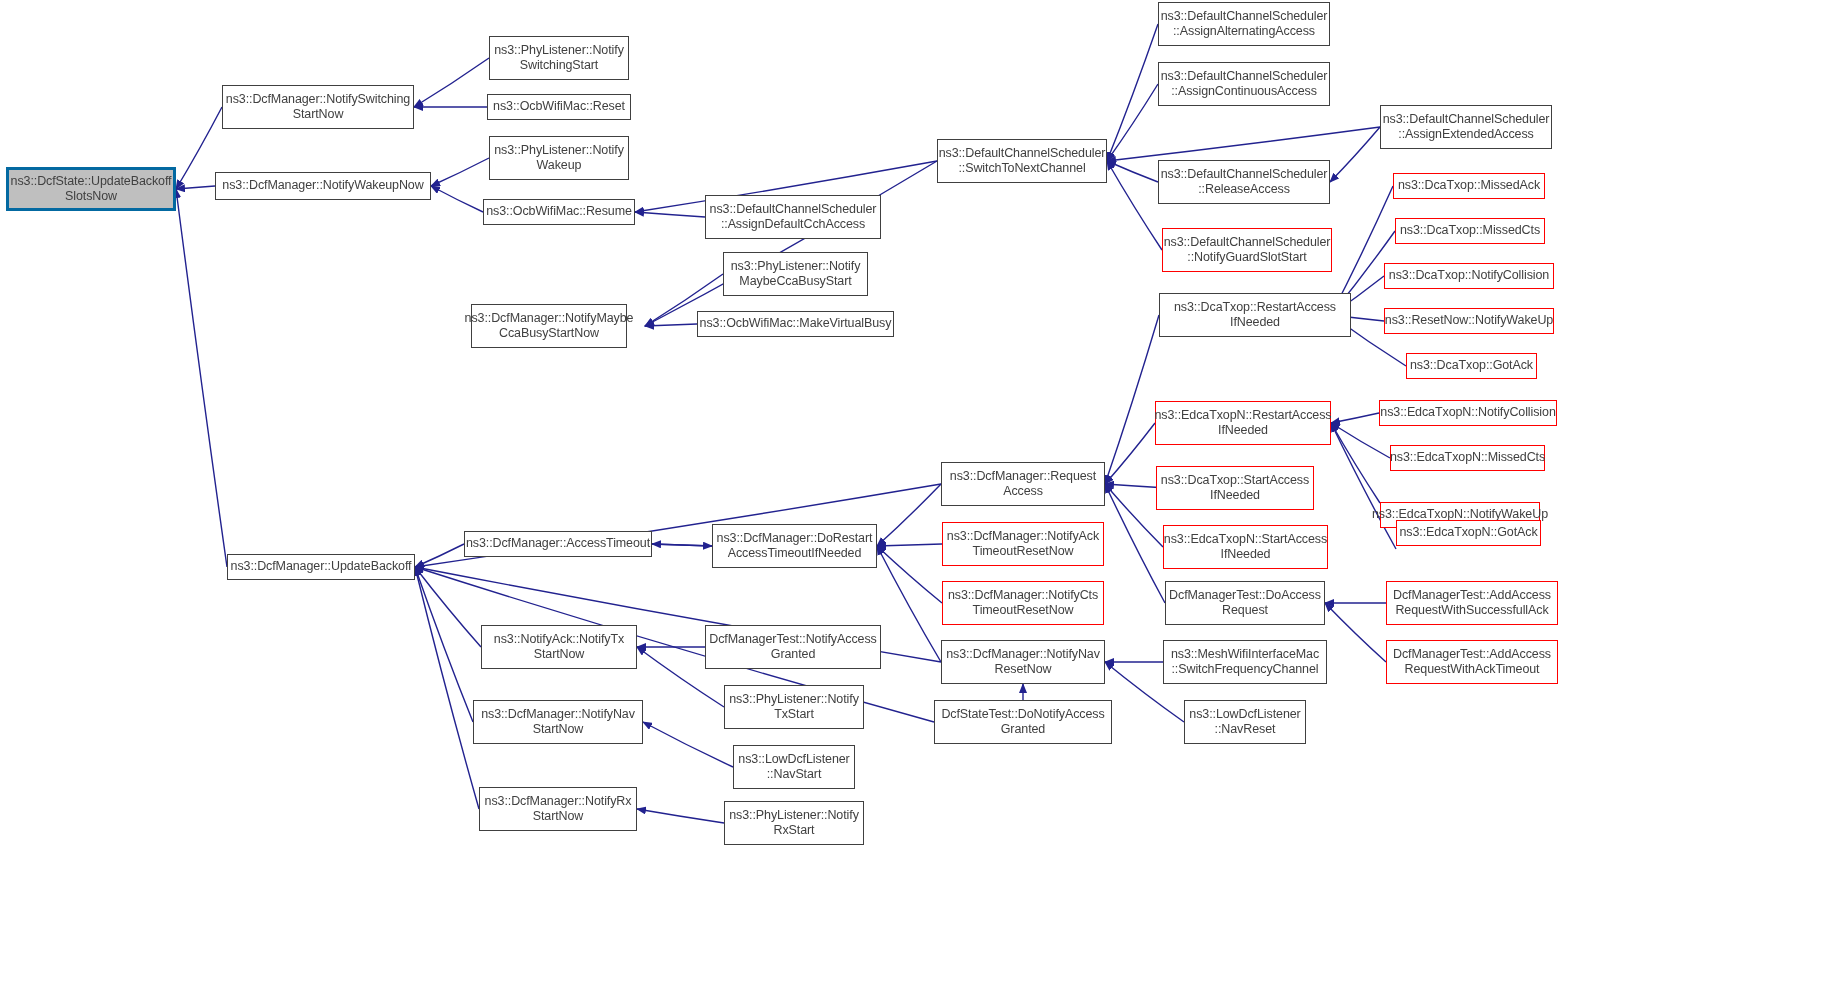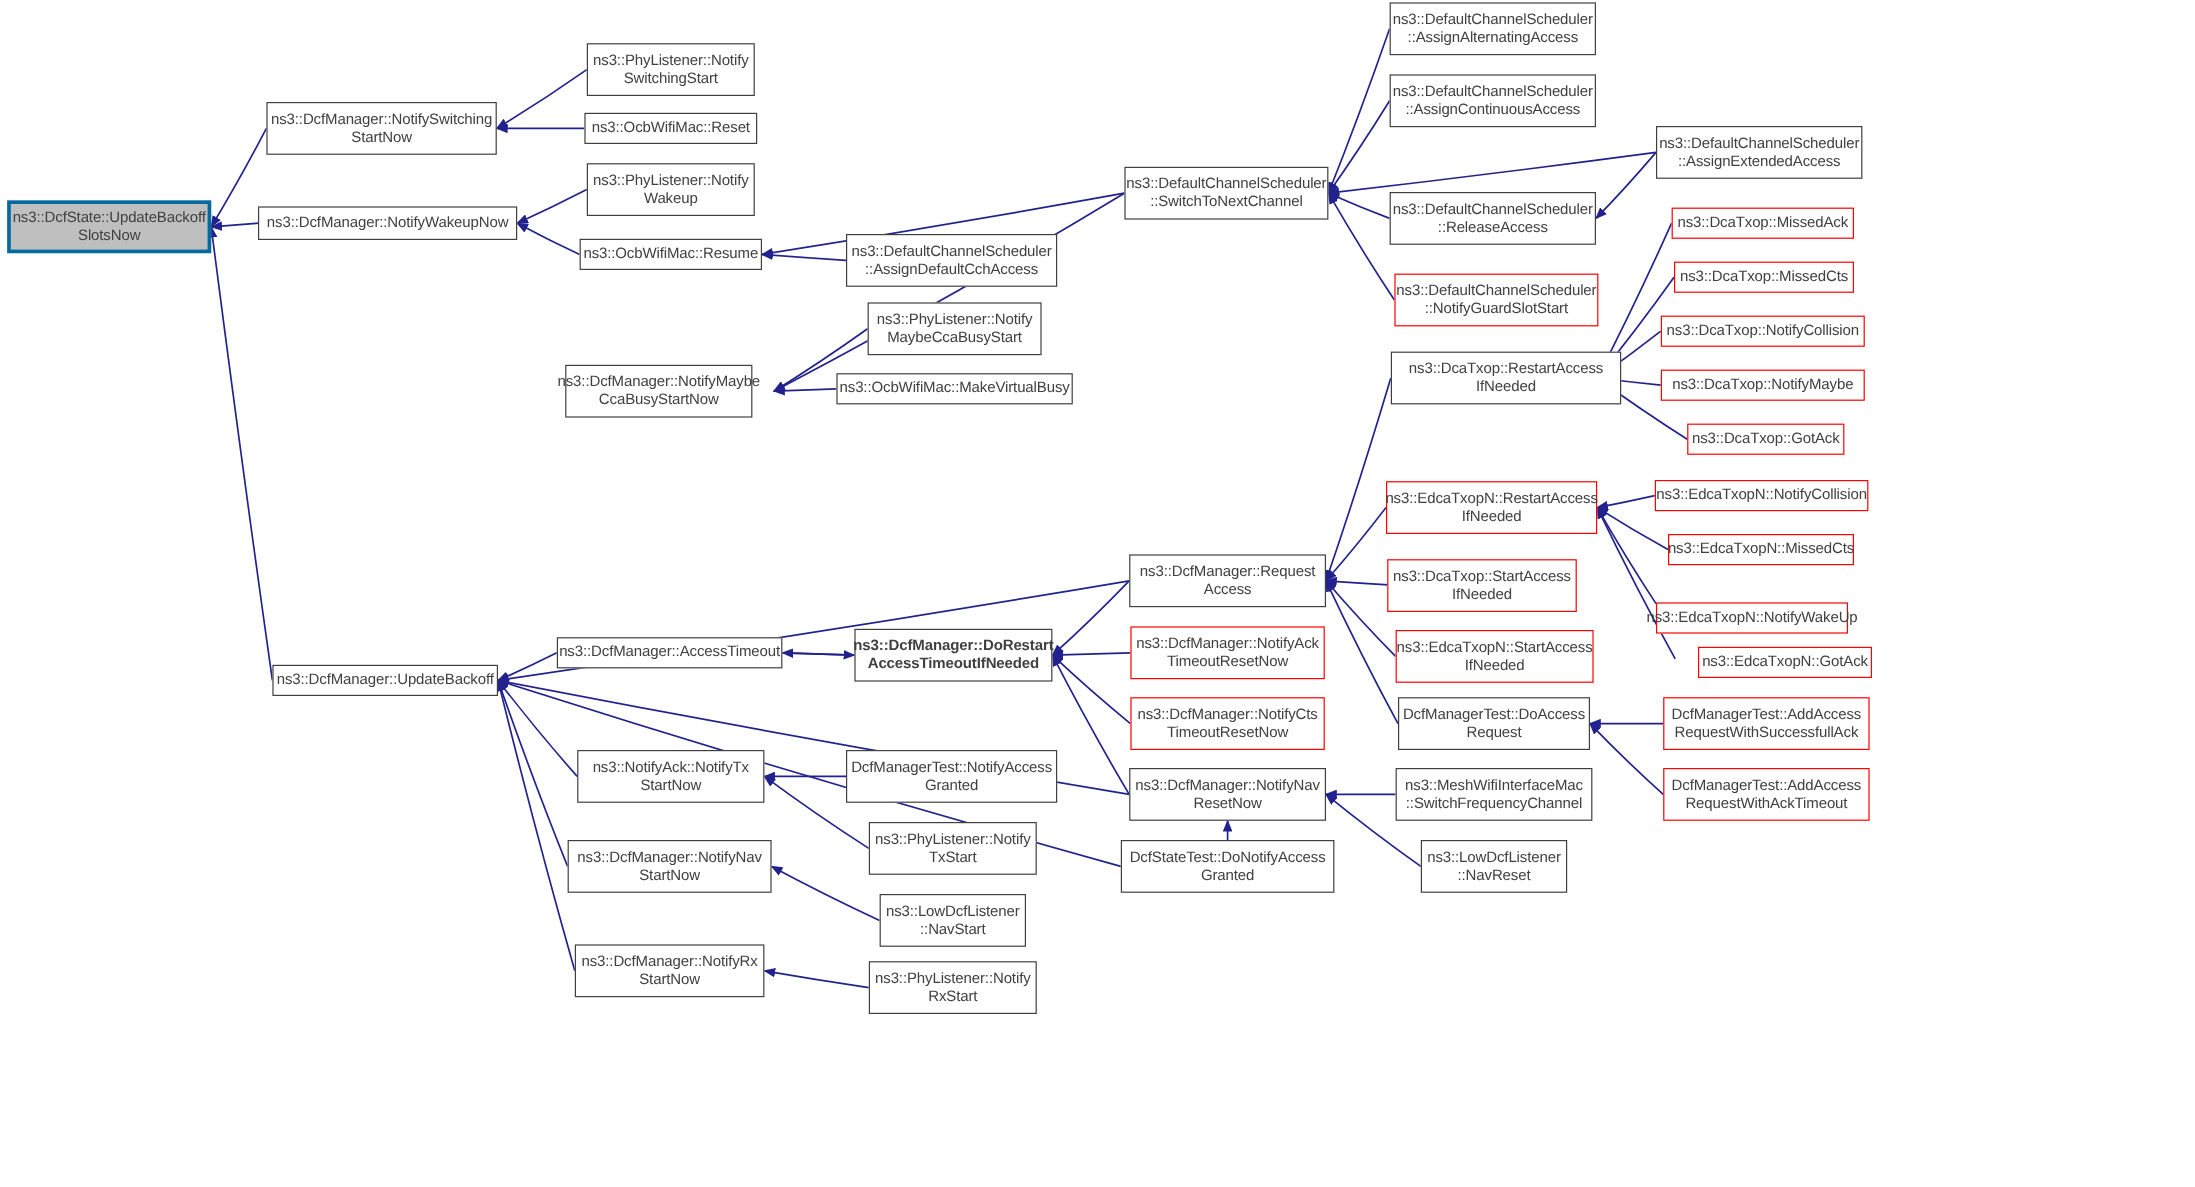--- a/index.html
+++ b/index.html
@@ -126,30 +126,30 @@
 ::AssignContinuousAccess</div>
       <div class="node" style="left: 1158px; top: 160px; width: 172px; height: 44px;">ns3::DefaultChannelScheduler
 ::ReleaseAccess</div>
       <div class="node red" style="left: 1162px; top: 228px; width: 170px; height: 44px;">ns3::DefaultChannelScheduler
 ::NotifyGuardSlotStart</div>
       <div class="node" style="left: 1380px; top: 105px; width: 172px; height: 44px;">ns3::DefaultChannelScheduler
 ::AssignExtendedAccess</div>
       <div class="node red" style="left: 1393px; top: 173px; width: 152px; height: 26px;">ns3::DcaTxop::MissedAck</div>
       <div class="node red" style="left: 1395px; top: 218px; width: 150px; height: 26px;">ns3::DcaTxop::MissedCts</div>
       <div class="node red" style="left: 1384px; top: 263px; width: 170px; height: 26px;">ns3::DcaTxop::NotifyCollision</div>
-      <div class="node red" style="left: 1384px; top: 308px; width: 170px; height: 26px;">ns3::DcaTxop::NotifyMaybe</div>
+      <div class="node red" style="left: 1384px; top: 308px; width: 170px; height: 26px;">ns3::ResetNow::NotifyWakeUp</div>
       <div class="node red" style="left: 1406px; top: 353px; width: 131px; height: 26px;">ns3::DcaTxop::GotAck</div>
       <div class="node" style="left: 1159px; top: 293px; width: 192px; height: 44px;">ns3::DcaTxop::RestartAccess
 IfNeeded</div>
       <div class="node red" style="left: 1155px; top: 401px; width: 176px; height: 44px;">ns3::EdcaTxopN::RestartAccess
 IfNeeded</div>
       <div class="node red" style="left: 1379px; top: 400px; width: 178px; height: 26px;">ns3::EdcaTxopN::NotifyCollision</div>
       <div class="node red" style="left: 1390px; top: 445px; width: 155px; height: 26px;">ns3::EdcaTxopN::MissedCts</div>
       <div class="node red" style="left: 1380px; top: 490px; width: 160px; height: 26px; margin-top: 12px;">ns3::EdcaTxopN::NotifyWakeUp</div>
-      <div class="node red" style="left: 1396px; top: 539px; width: 145px; height: 26px; margin-left: 19px;">ns3::EdcaTxopN::GotAck</div>
+      <div class="node red" style="left: 1396px; top: 520px; width: 145px; height: 26px;">ns3::EdcaTxopN::GotAck</div>
       <div class="node red" style="left: 1156px; top: 466px; width: 158px; height: 44px;">ns3::DcaTxop::StartAccess
 IfNeeded</div>
       <div class="node red" style="left: 1163px; top: 525px; width: 165px; height: 44px;">ns3::EdcaTxopN::StartAccess
 IfNeeded</div>
       <div class="node" style="left: 1165px; top: 581px; width: 160px; height: 44px;">DcfManagerTest::DoAccess
 Request</div>
       <div class="node red" style="left: 1386px; top: 581px; width: 172px; height: 44px;">DcfManagerTest::AddAccess
 RequestWithSuccessfullAck</div>
       <div class="node red" style="left: 1386px; top: 640px; width: 172px; height: 44px;">DcfManagerTest::AddAccess
 RequestWithAckTimeout</div>
@@ -160,21 +160,21 @@
       <div class="node red" style="left: 942px; top: 581px; width: 162px; height: 44px;">ns3::DcfManager::NotifyCts
 TimeoutResetNow</div>
       <div class="node" style="left: 941px; top: 640px; width: 164px; height: 44px;">ns3::DcfManager::NotifyNav
 ResetNow</div>
       <div class="node" style="left: 934px; top: 700px; width: 178px; height: 44px;">DcfStateTest::DoNotifyAccess
 Granted</div>
       <div class="node" style="left: 1163px; top: 640px; width: 164px; height: 44px;">ns3::MeshWifiInterfaceMac
 ::SwitchFrequencyChannel</div>
       <div class="node" style="left: 1184px; top: 700px; width: 122px; height: 44px;">ns3::LowDcfListener
 ::NavReset</div>
-      <div class="node" style="left: 712px; top: 524px; width: 165px; height: 44px; font-weight: bold;">ns3::DcfManager::DoRestart
+      <div class="node" style="left: 712px; top: 524px; width: 165px; height: 44px;">ns3::DcfManager::DoRestart
 AccessTimeoutIfNeeded</div>
       <div class="node" style="left: 464px; top: 531px; width: 188px; height: 26px;">ns3::DcfManager::AccessTimeout</div>
       <div class="node" style="left: 227px; top: 554px; width: 188px; height: 26px;">ns3::DcfManager::UpdateBackoff</div>
       <div class="node" style="left: 705px; top: 625px; width: 176px; height: 44px;">DcfManagerTest::NotifyAccess
 Granted</div>
       <div class="node" style="left: 481px; top: 625px; width: 156px; height: 44px;">ns3::NotifyAck::NotifyTx
 StartNow</div>
       <div class="node" style="left: 724px; top: 685px; width: 140px; height: 44px;">ns3::PhyListener::Notify
 TxStart</div>
       <div class="node" style="left: 473px; top: 700px; width: 170px; height: 44px;">ns3::DcfManager::NotifyNav

